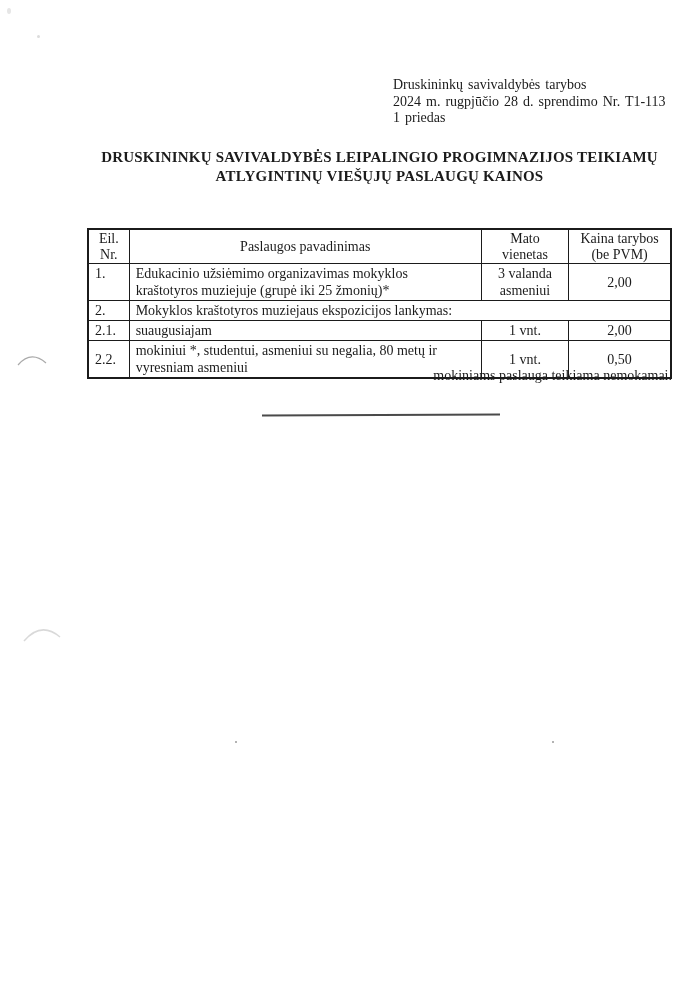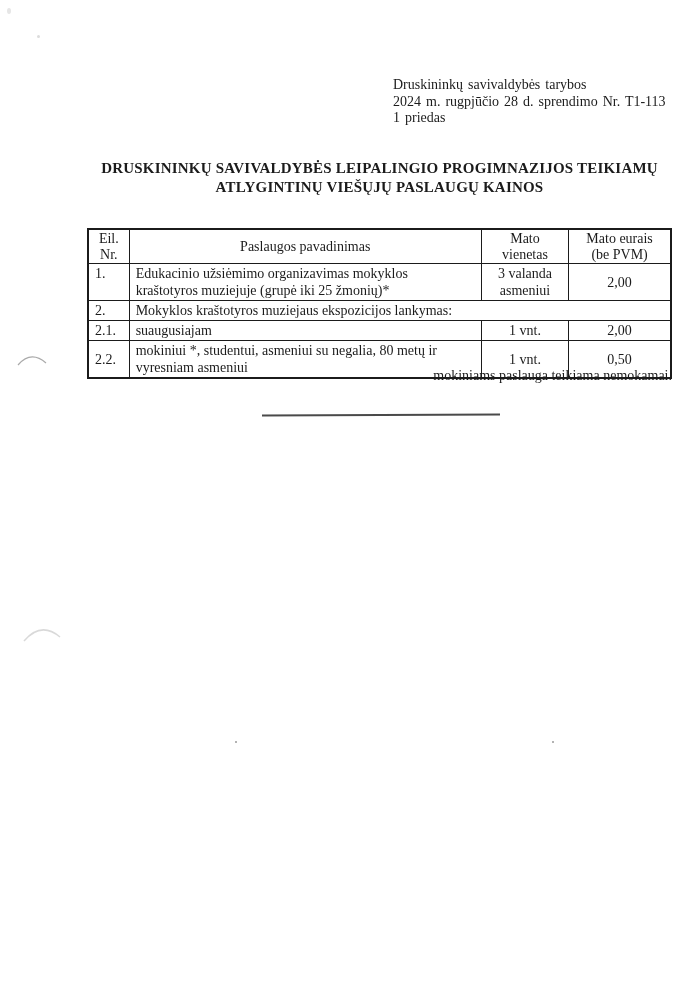--- a/index.html
+++ b/index.html
@@ -26,21 +26,21 @@
     font-size: 14px;
     line-height: 16.5px;
     word-spacing: 1.5px;
     text-align: left;
   }
 
   
   .doc-title {
     position: absolute;
     left: 87px;
-    top: 159px;
+    top: 148px;
     width: 585px;
     text-align: center;
     font-weight: bold;
     font-size: 15px;
     line-height: 18.5px;
     letter-spacing: 0.2px;
   }
 
   
   .price-table {
@@ -138,21 +138,21 @@
       <col class="col-unit">
       <col class="col-price">
     </colgroup>
     <thead>
       <tr>
         <th class="pre-line">Eil.
 Nr.</th>
         <th class="pre-line">Paslaugos pavadinimas</th>
         <th class="pre-line">Mato
 vienetas</th>
-        <th class="pre-line">Mato eurais
+        <th class="pre-line">Kaina tarybos
 (be PVM)</th>
       </tr>
     </thead>
     <tbody>
       <tr>
         <td class="va-top">1.</td>
         <td class="pre-line">Edukacinio užsiėmimo organizavimas mokyklos
 kraštotyros muziejuje (grupė iki 25 žmonių)*</td>
         <td class="pre-line center">3 valanda
 asmeniui</td>

